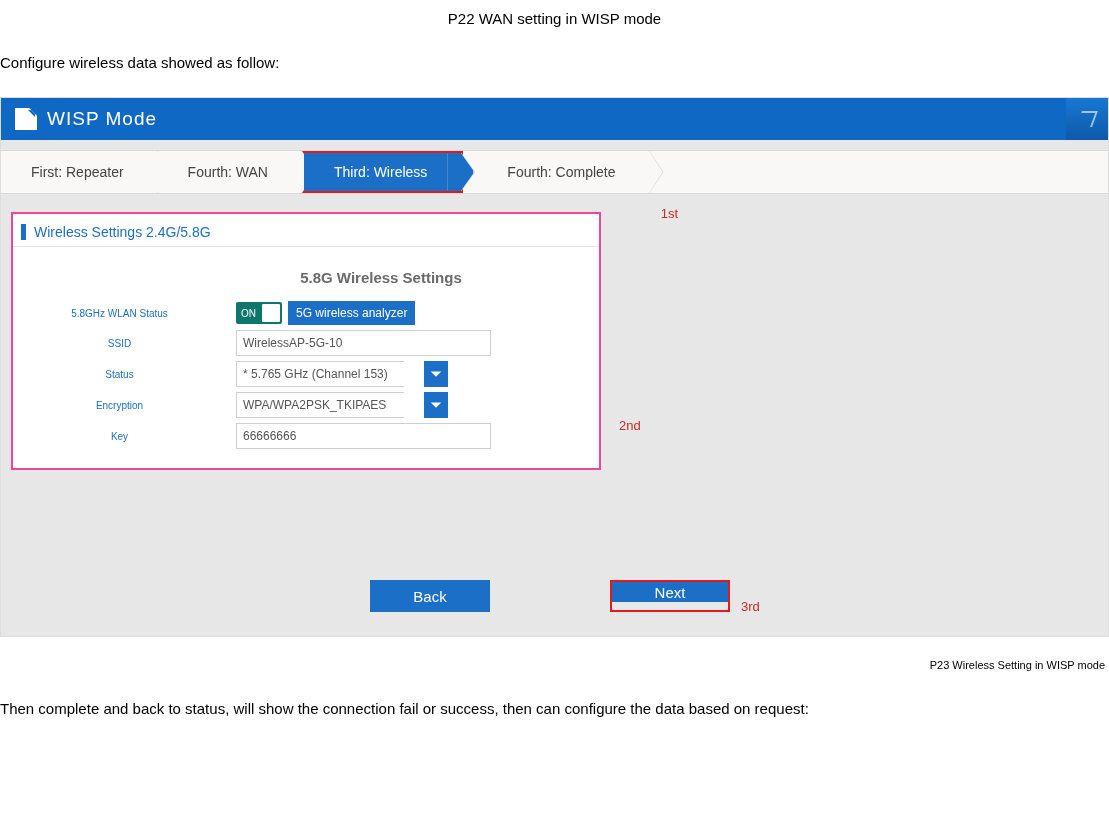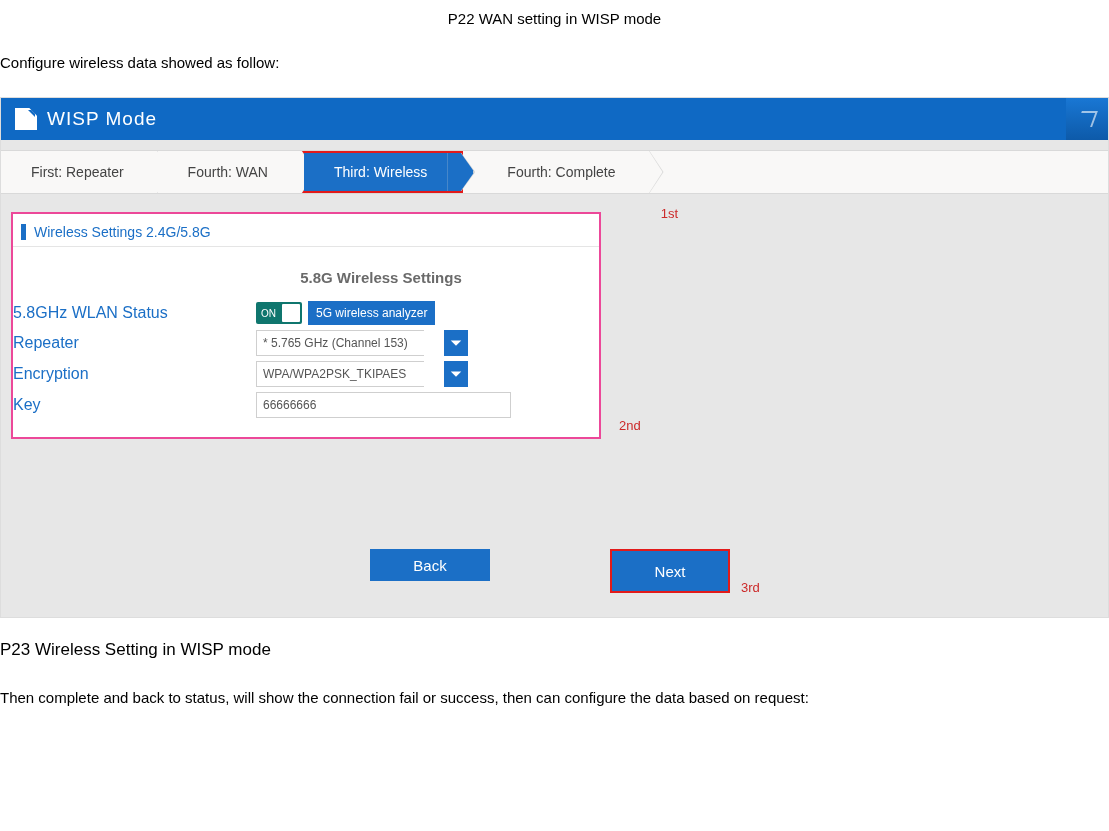--- a/index.html
+++ b/index.html
@@ -14,23 +14,23 @@
     text-align: center;
     padding: 10px 0 8px 0;
     font-size: 15px;
   }
   .doc-text {
     padding: 10px 0 10px 0;
     font-size: 15px;
     line-height: 2.4;
   }
   .doc-title {
-    text-align: left;
-    padding: 22px 12px 10px 0;
-    font-size: 17px;
+    text-align: right;
+    padding: 22px 4px 10px 0;
+    font-size: 11px;
   }
   .screenshot-wrap {
     border: 1px solid #ddd;
     background: #e7e7e7;
     position: relative;
     margin-top: 6px;
   }
   .title-bar {
     background: #0f69c4;
     color: #fff;
@@ -149,25 +149,25 @@
     font-size:15px;
     padding:14px 0 10px 150px;
     font-weight:bold;
   }
   .form-row{
     display:flex;
     align-items:center;
     margin:5px 0;
   }
   .form-row .lbl{
-    width:243px;
-    text-align:left;
+    width:223px;
+    text-align:center;
     padding-right:10px;
     color:#1b6fc6;
-    font-size:16px;
+    font-size:10px;
   }
   .switch{
     width:46px;height:22px;background:#0f766e;border-radius:2px;
     position:relative;display:inline-flex;align-items:center;
     color:#fff;font-size:10px;padding-left:5px;
   }
   .switch::after{
     content:"";position:absolute;right:2px;top:2px;width:18px;height:18px;background:#fff;border-radius:1px;
   }
   .btn-small{
@@ -190,21 +190,21 @@
     display:flex;justify-content:center;gap:120px;
     padding:22px 9px 24px 0;
   }
   .btn-main{
     width:120px;height:32px;border:none;color:#fff;background:#1b6fc6;font-size:15px;
     display:flex;align-items:center;justify-content:center;
   }
   .btn-next-wrap{
     border:2px solid #e21a1a;display:inline-flex;
   }
-  .btn-next-wrap .btn-main{height:40px;width:116px;}
+  .btn-next-wrap .btn-main{height:20px;width:116px;}
   .spacer-gap{height:70px;}
 </style>
 </head>
 <body>
 
 <div class="doc-title-top">P22 WAN setting in WISP mode</div>
 
 <div class="doc-text">Configure wireless data showed as follow:</div>
 
 <div class="screenshot-wrap">
@@ -234,23 +234,27 @@
       </div>
 
       <div class="sub-heading">5.8G Wireless Settings</div>
 
       <div class="form-row">
         <div class="lbl">5.8GHz WLAN Status</div>
         <div class="switch">ON</div>
         <button class="btn-small">5G wireless analyzer</button>
       </div>
 
-
-      <div class="form-row">
-        <div class="lbl">Repeater</div>
+      <div class="form-row">
+        <div class="lbl">SSID</div>
+        <input class="tinput" value="WirelessAP-5G-10" style="">
+      </div>
+
+      <div class="form-row">
+        <div class="lbl">Status</div>
         <div class="select-wrap">
           <input class="tinput" value="* 5.765 GHz (Channel 153)" style="">
           <div class="dd">
             <svg viewBox="0 0 16 16">
                 <path d="M2 5 L8 11 L14 5 Z"></path>
               </svg>
           </div>
         </div>
       </div>
 

